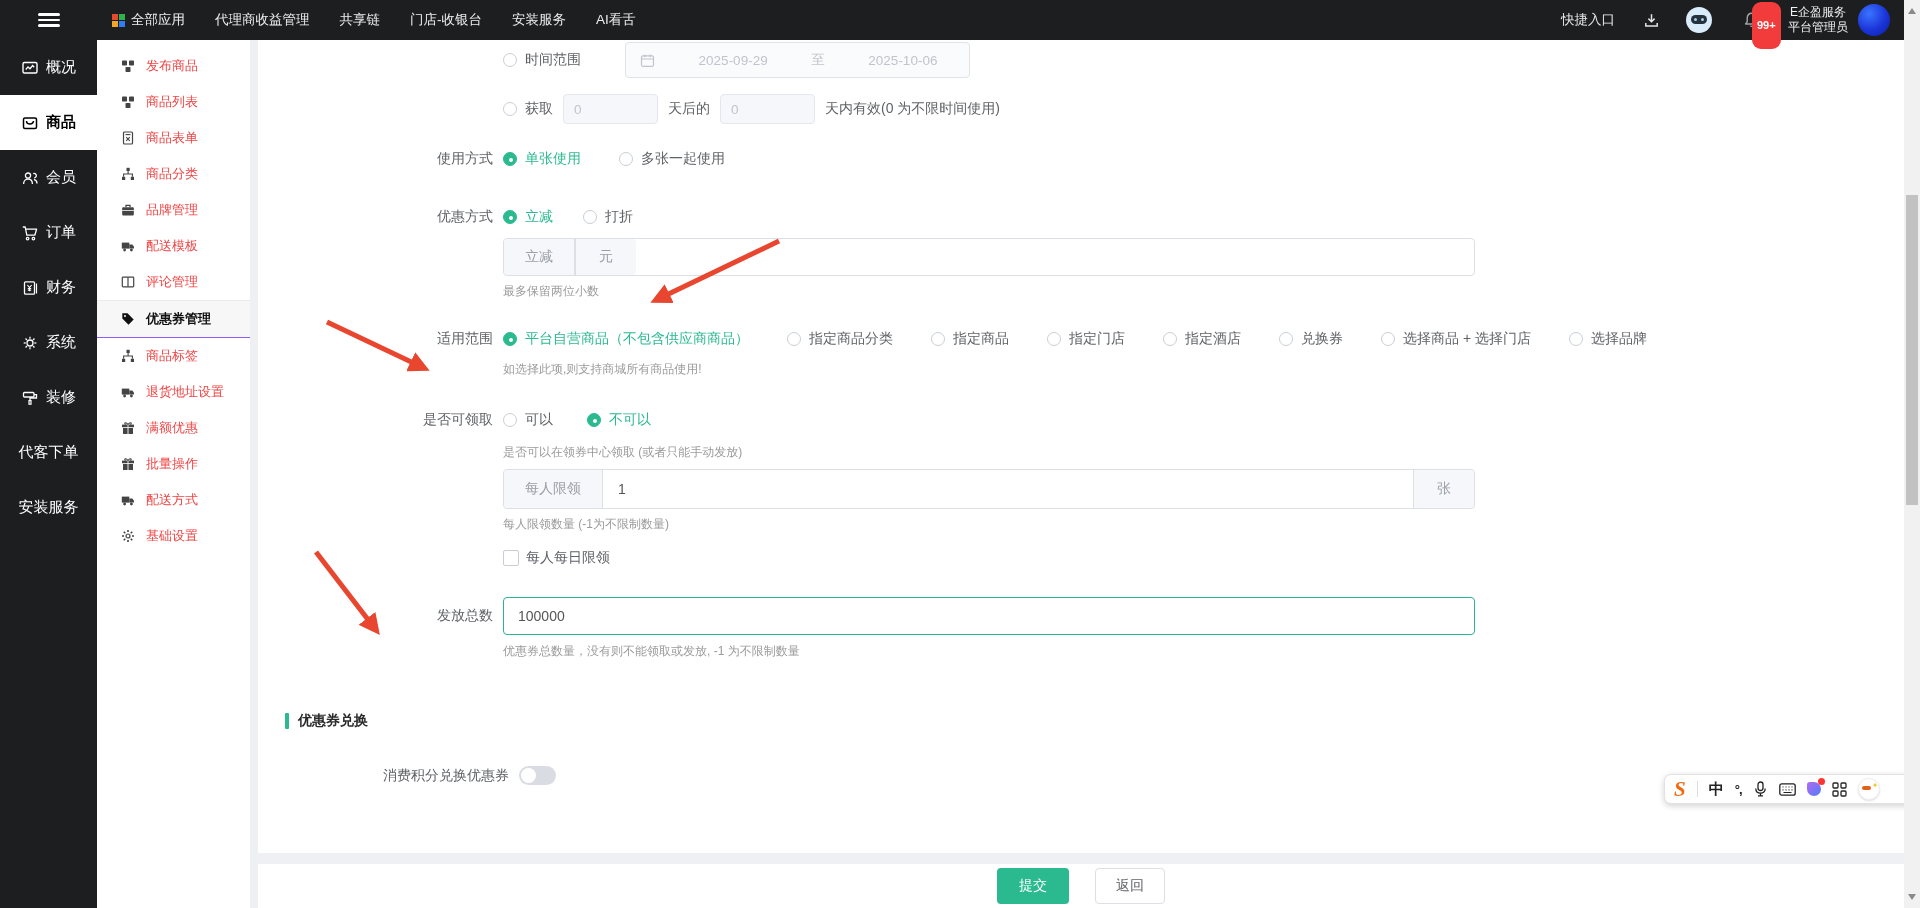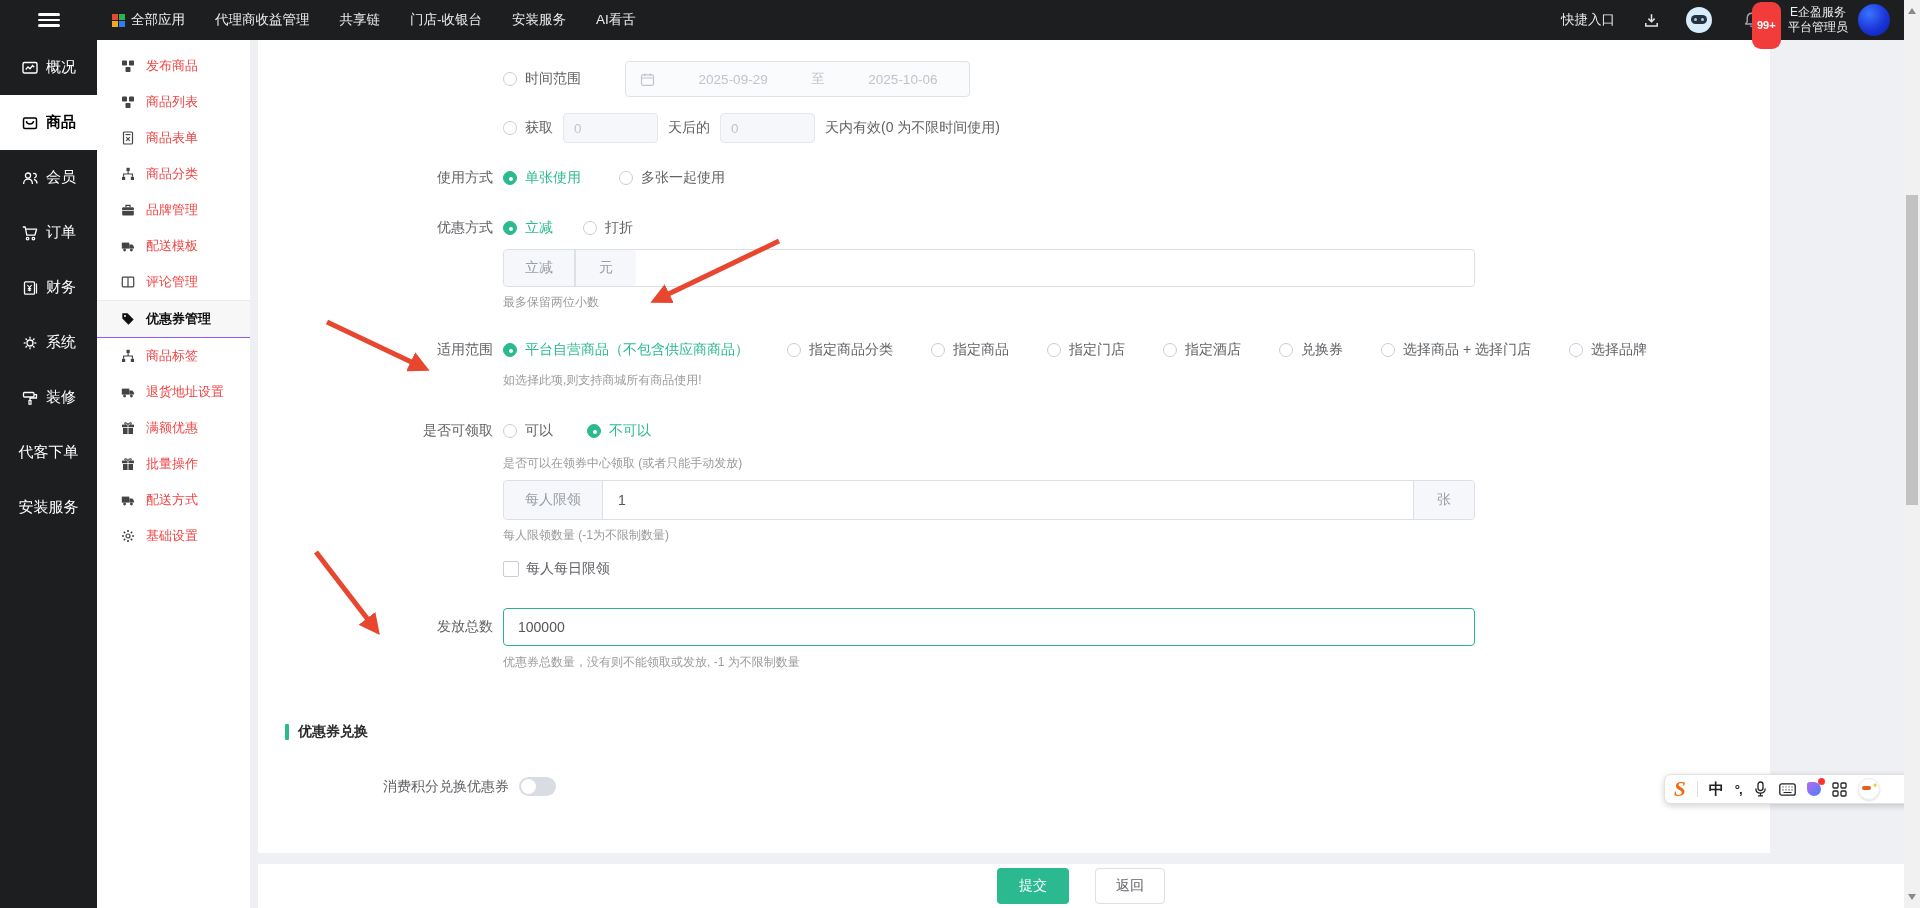--- a/index.html
+++ b/index.html
@@ -42,22 +42,22 @@
   .sideP{position:absolute;left:0;top:40px;bottom:0;width:97px;background:#1d1e20;z-index:10}
   .pitem{height:55px;display:flex;align-items:center;justify-content:center;gap:7px;color:#fff;font-size:15px;cursor:pointer;white-space:nowrap}
   .pitem.active{background:#fff;color:#000;font-weight:bold}
   .pitem svg{flex:0 0 auto}
   
   .sideS{position:absolute;left:97px;top:40px;bottom:0;width:153px;background:#fff;z-index:10;padding-top:8px;box-sizing:border-box}
   .sitem{height:36px;display:flex;align-items:center;gap:11px;padding-left:24px;font-size:13px;color:#ef4444;cursor:pointer;white-space:nowrap}
   .sitem svg{flex:0 0 auto}
   .sitem.active{background:#f7f7f7;border-top:1px solid #ebebeb;border-bottom:1px solid #8b5cf6;color:#111;font-weight:bold}
   
-  .content{position:absolute;left:258px;top:40px;width:1512px;height:813px;background:#fff;overflow:hidden;
-    padding-top:21px;box-sizing:border-box;font-size:14px;color:#606266}
+  .content{position:absolute;left:258px;top:40px;width:1646px;height:813px;background:#fff;overflow:hidden;
+    padding-top:2px;box-sizing:border-box;font-size:14px;color:#606266}
   .frow{display:flex;align-items:center}
   .flabel{flex:0 0 245px;text-align:right;box-sizing:border-box;padding-right:10px;color:#606266;white-space:nowrap}
   .fctrl{display:flex;align-items:center}
   .hint{margin-left:245px;font-size:12px;color:#9b9b9b;white-space:nowrap}
   .radio{width:14px;height:14px;border-radius:50%;border:1px solid #c9ced6;background:#fff;box-sizing:border-box;flex:0 0 auto;cursor:pointer;position:relative}
   .radio.on{background:#2bba90;border-color:#2bba90}
   .radio.on:after{content:"";position:absolute;left:4.5px;top:4.5px;width:4px;height:4px;border-radius:50%;background:#fff}
   .rlabel{margin-left:8px;color:#606266;cursor:pointer;white-space:nowrap}
   .rlabel.sel{color:#2bba90}
   .opt{display:flex;align-items:center;margin-right:38px}
@@ -417,21 +417,21 @@
           <span class="radio on"></span>
           <span class="rlabel sel">单张使用</span>
         </span>
       <span class="opt">
           <span class="radio"></span>
           <span class="rlabel">多张一起使用</span>
         </span>
     </div>
   </div>
 
-  <div class="frow" style="margin-top:32px">
+  <div class="frow" style="margin-top:40px">
     <div class="flabel">优惠方式</div>
     <div class="fctrl">
       <span class="opt" style="margin-right:30px">
           <span class="radio on"></span>
           <span class="rlabel sel">立减</span>
         </span>
       <span class="opt">
           <span class="radio"></span>
           <span class="rlabel">打折</span>
         </span>

